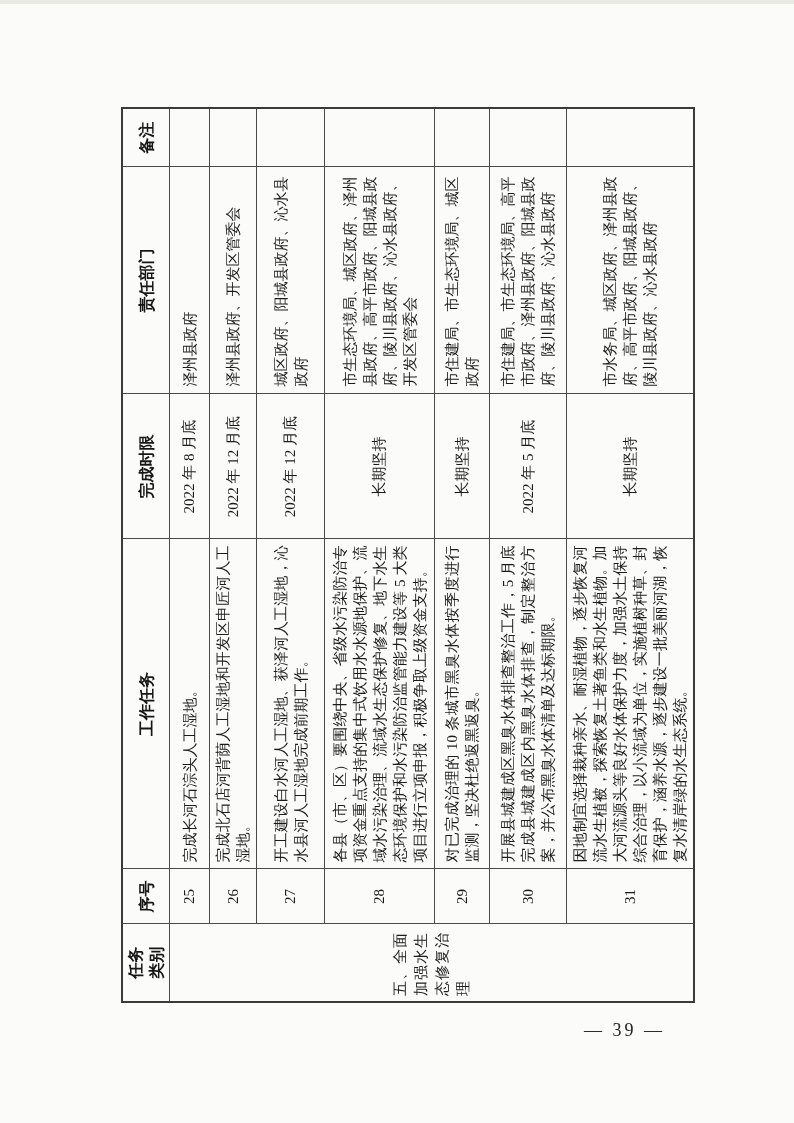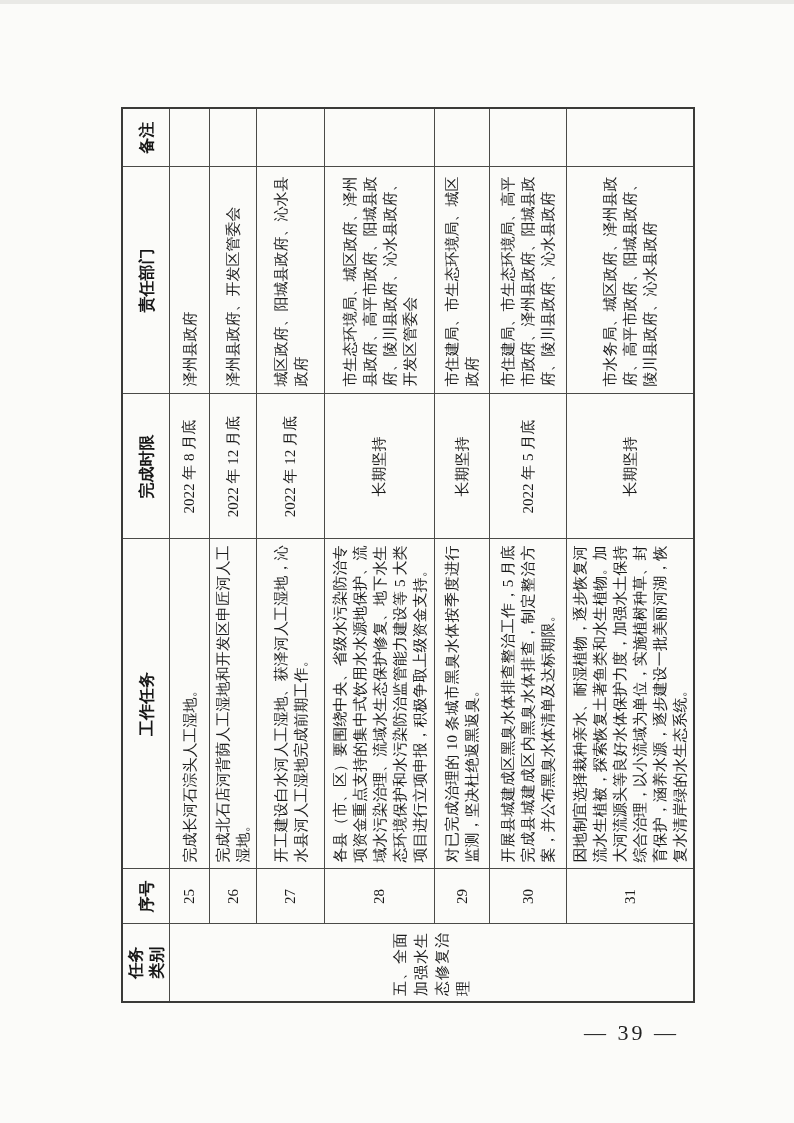--- a/index.html
+++ b/index.html
@@ -41,21 +41,21 @@
     padding:2px 5px;white-space:pre-line;letter-spacing:1px;
   }
   td.num{font-size:15px;text-align:center;}
   td.task{font-size:15px;line-height:20px;text-align:left;padding:3px 6px;text-align:justify;}
   td.dl{font-size:15px;text-align:center;white-space:nowrap;}
   td.dept{font-size:15px;line-height:20px;text-align:left;padding:3px 7px;}
   td.rm{font-size:15px;}
 
   .pageno{
     position:absolute;left:584px;top:1020px;
-    font-size:22px;letter-spacing:3px;color:#222;
+    font-size:18px;letter-spacing:3px;color:#222;
     white-space:nowrap;
   }
 </style>
 </head>
 <body>
 
 <div class="scan-edge"></div>
 
 <div class="rot-wrap">
   <table class="task-table">

